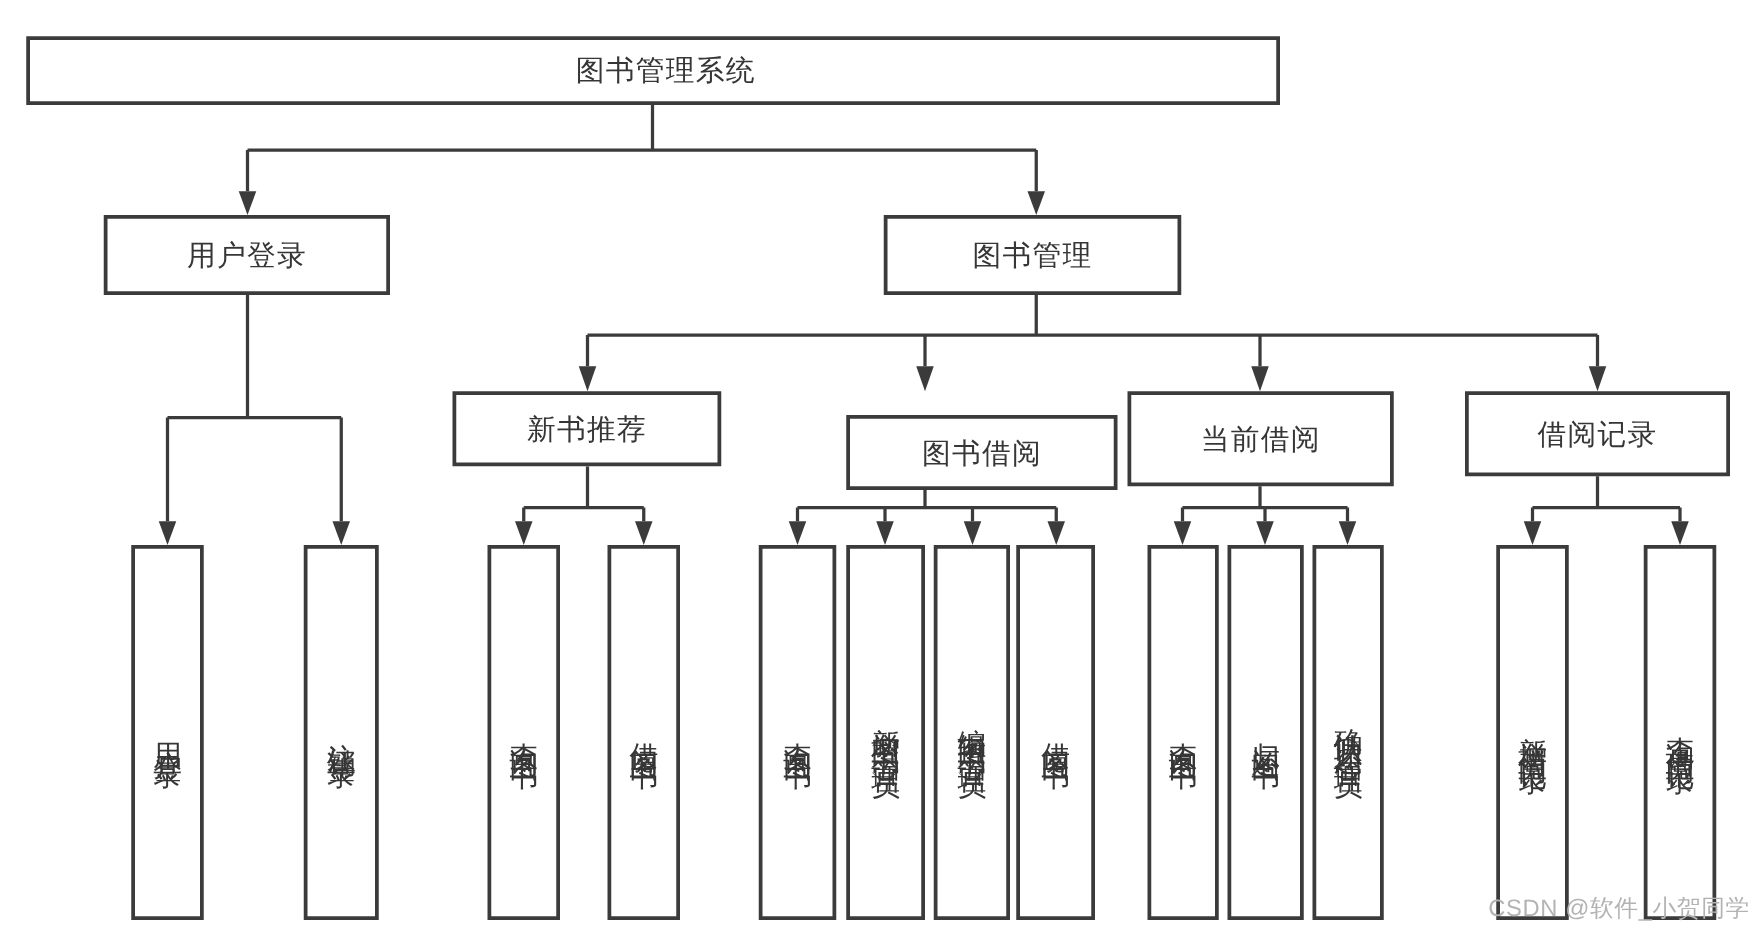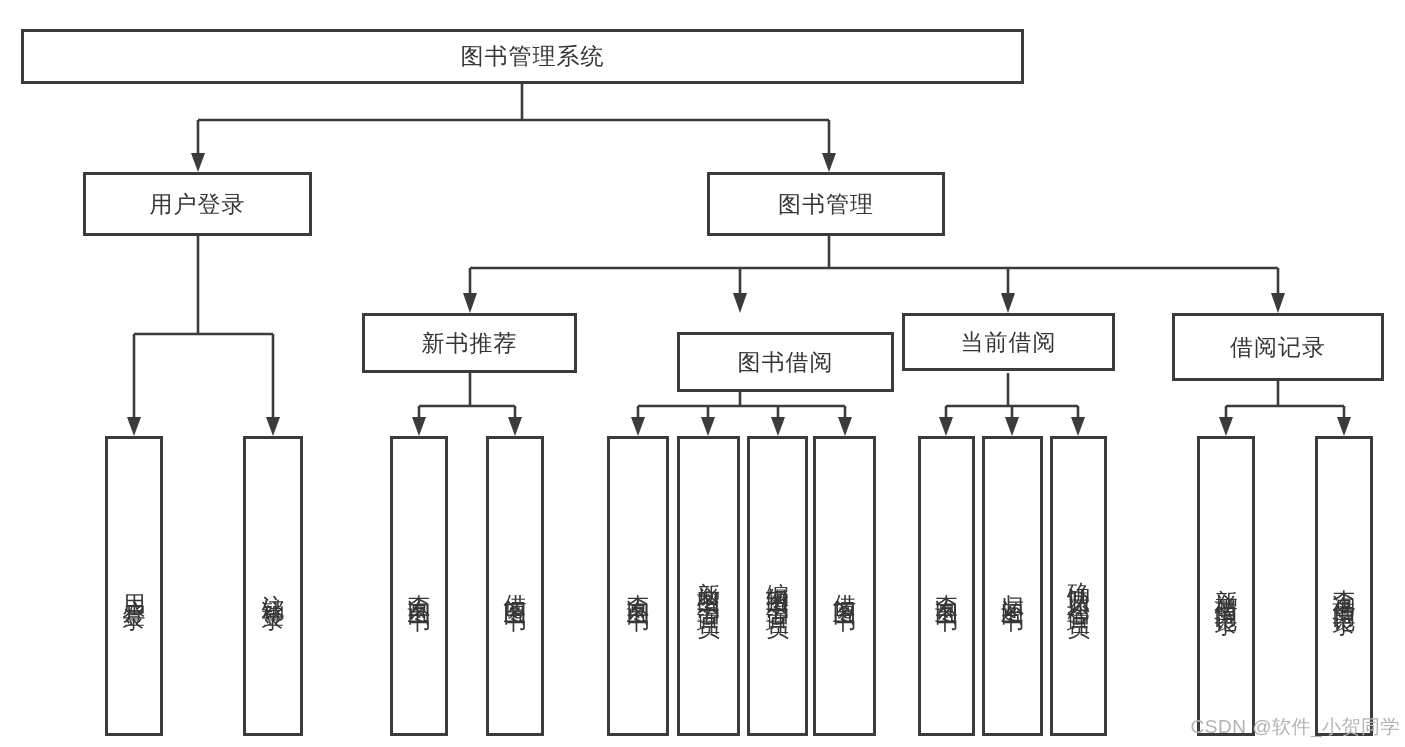--- a/index.html
+++ b/index.html
@@ -107,21 +107,21 @@
     <polygon points="1337,417 1351,417 1344,436"></polygon>
   </svg>
 
   <div class="node h" style="left:21px;top:29px;width:1003px;height:55px;padding-left:20px;">图书管理系统</div>
 
   <div class="node h" style="left:83px;top:172px;width:229px;height:64px;">用户登录</div>
   <div class="node h" style="left:707px;top:172px;width:238px;height:64px;">图书管理</div>
 
   <div class="node h" style="left:362px;top:313px;width:215px;height:60px;">新书推荐</div>
   <div class="node h" style="left:633px;top:332px;width:217px;height:60px;margin-left:44px;">图书借阅</div>
-  <div class="node h" style="left:902px;top:313px;width:213px;height:58px;">当前借阅</div>
+  <div class="node h" style="left:902px;top:313px;width:213px;height:76px;">当前借阅</div>
   <div class="node h" style="left:1172px;top:313px;width:212px;height:68px;">借阅记录</div>
 
   <div class="node leaf" style="left:105px;top:436px;width:58px;height:300px;">用户登录</div>
   <div class="node leaf" style="left:243px;top:436px;width:60px;height:300px;">注销登录</div>
 
   <div class="node leaf" style="left:390px;top:436px;width:58px;height:300px;">查询图书</div>
   <div class="node leaf" style="left:486px;top:436px;width:58px;height:300px;">借阅图书</div>
 
   <div class="node leaf" style="left:607px;top:436px;width:62px;height:300px;">查询图书</div>
   <div class="node leaf" style="left:677px;top:436px;width:63px;height:300px;">新增图书︵管理员︶</div>

